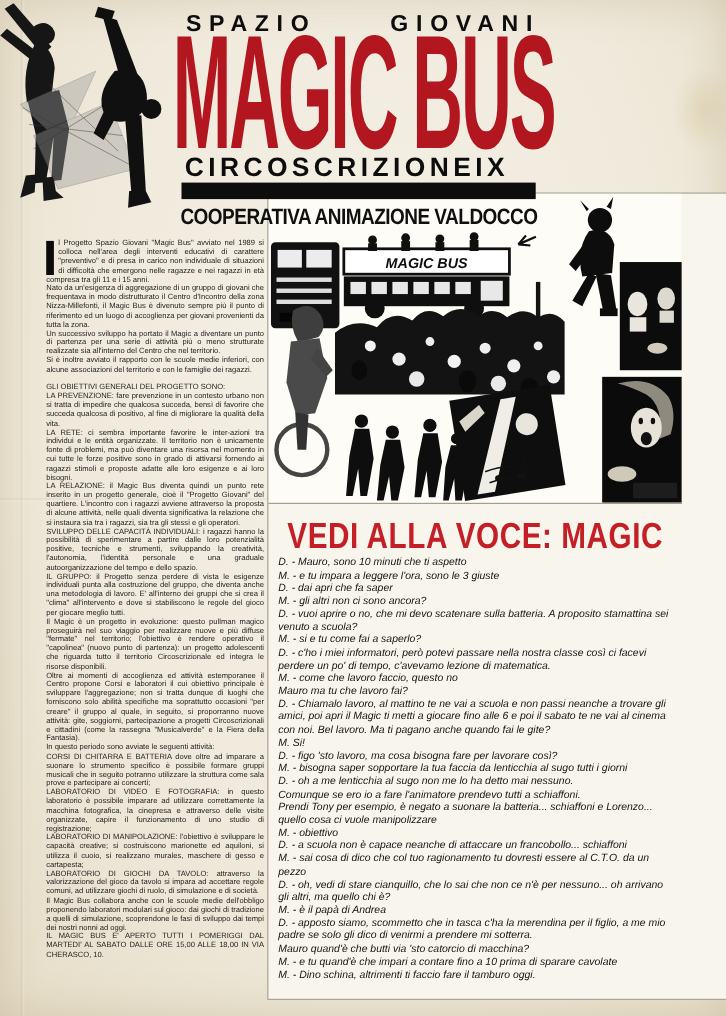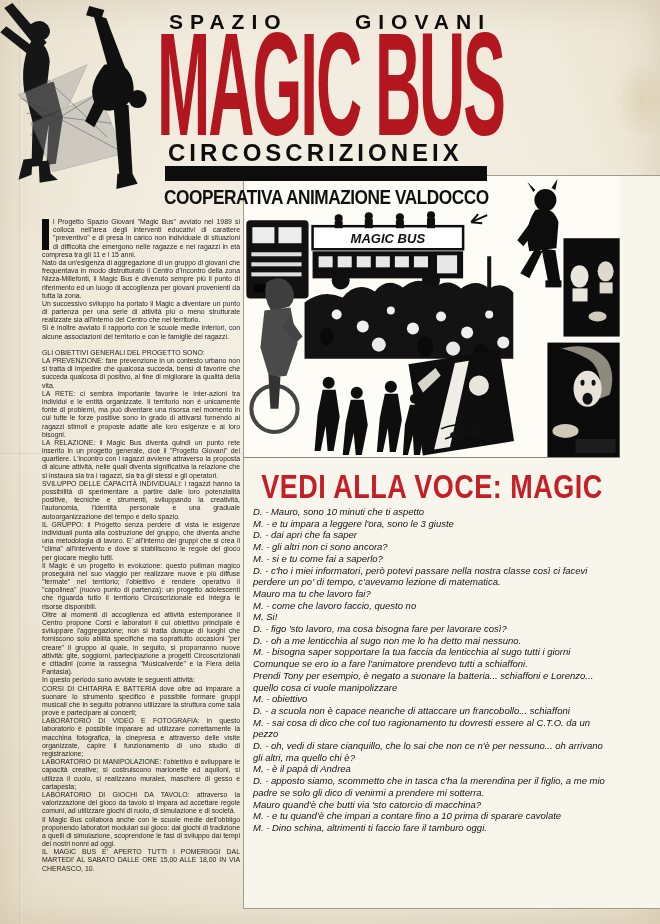--- a/index.html
+++ b/index.html
@@ -247,28 +247,30 @@
         <ellipse cx="229" cy="256" rx="4" ry="3"></ellipse>
       </g>
     </svg>
 
     <div class="vedi">VEDI ALLA VOCE: MAGIC</div>
     <div class="dialog" id="dialogue-lines">
         <p class="dlg">D. - Mauro, sono 10 minuti che ti aspetto</p>
         <p class="dlg">M. - e tu impara a leggere l'ora, sono le 3 giuste</p>
         <p class="dlg">D. - dai apri che fa saper</p>
         <p class="dlg">M. - gli altri non ci sono ancora?</p>
+        <p class="dlg">D. - vuoi aprire o no, che mi devo scatenare sulla batteria. A proposito stamattina sei venuto a scuola?</p>
         <p class="dlg">M. - si e tu come fai a saperlo?</p>
         <p class="dlg">D. - c'ho i miei informatori, però potevi passare nella nostra classe così ci facevi perdere un po' di tempo, c'avevamo lezione di matematica.</p>
+        <p class="dlg">M. - come che lavoro faccio, questo no</p>
         <p class="dlg">Mauro ma tu che lavoro fai?</p>
-        <p class="dlg">M. - come che lavoro faccio, questo no</p>
+        <p class="dlg">D. - Chiamalo lavoro, al mattino te ne vai a scuola e non passi neanche a trovare gli amici, poi apri il Magic ti metti a giocare fino alle 6 e poi il sabato te ne vai al cinema con noi. Bel lavoro. Ma ti pagano anche quando fai le gite?</p>
         <p class="dlg">M. Si!</p>
         <p class="dlg">D. - figo 'sto lavoro, ma cosa bisogna fare per lavorare così?</p>
+        <p class="dlg">M. - bisogna saper sopportare la tua faccia da lenticchia al sugo tutti i giorni</p>
         <p class="dlg">D. - oh a me lenticchia al sugo non me lo ha detto mai nessuno.</p>
-        <p class="dlg">M. - bisogna saper sopportare la tua faccia da lenticchia al sugo tutti i giorni</p>
         <p class="dlg">Comunque se ero io a fare l'animatore prendevo tutti a schiaffoni.</p>
         <p class="dlg">Prendi Tony per esempio, è negato a suonare la batteria... schiaffoni e Lorenzo... quello cosa ci vuole manipolizzare</p>
         <p class="dlg">M. - obiettivo</p>
         <p class="dlg">D. - a scuola non è capace neanche di attaccare un francobollo... schiaffoni</p>
         <p class="dlg">M. - sai cosa di dico che col tuo ragionamento tu dovresti essere al C.T.O. da un pezzo</p>
         <p class="dlg">D. - oh, vedi di stare cianquillo, che lo sai che non ce n'è per nessuno... oh arrivano gli altri, ma quello chi è?</p>
         <p class="dlg">M. - è il papà di Andrea</p>
         <p class="dlg">D. - apposto siamo, scommetto che in tasca c'ha la merendina per il figlio, a me mio padre se solo gli dico di venirmi a prendere mi sotterra.</p>
         <p class="dlg">Mauro quand'è che butti via 'sto catorcio di macchina?</p>
         <p class="dlg">M. - e tu quand'è che impari a contare fino a 10 prima di sparare cavolate</p>

